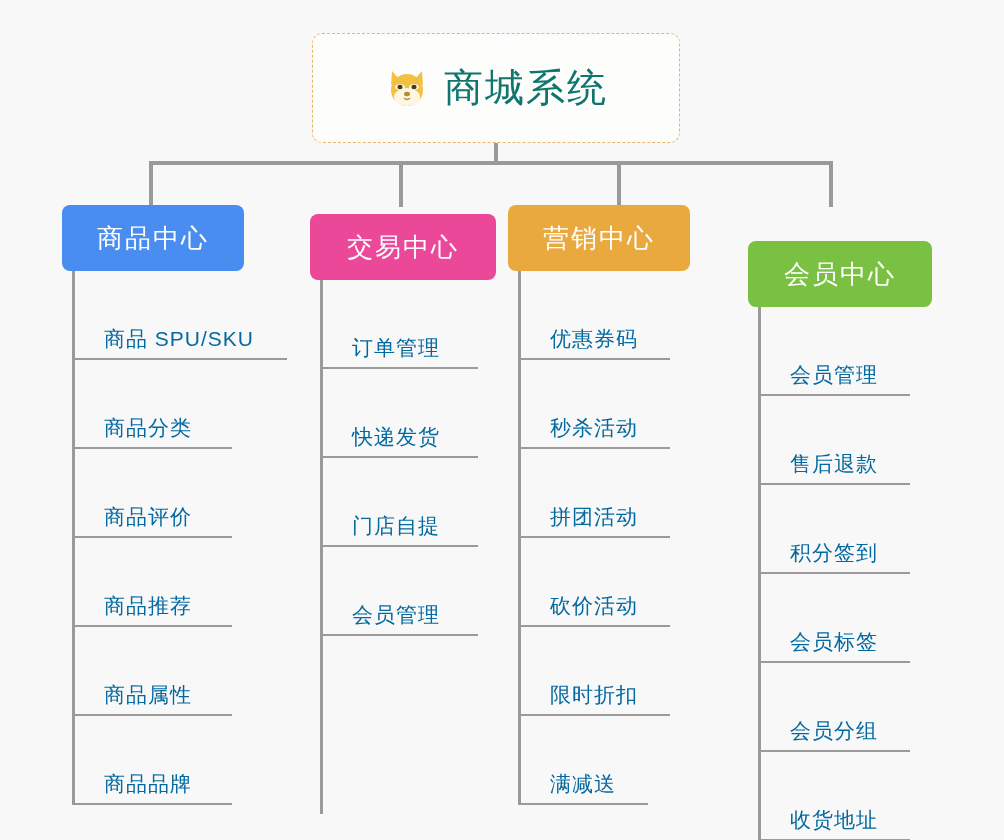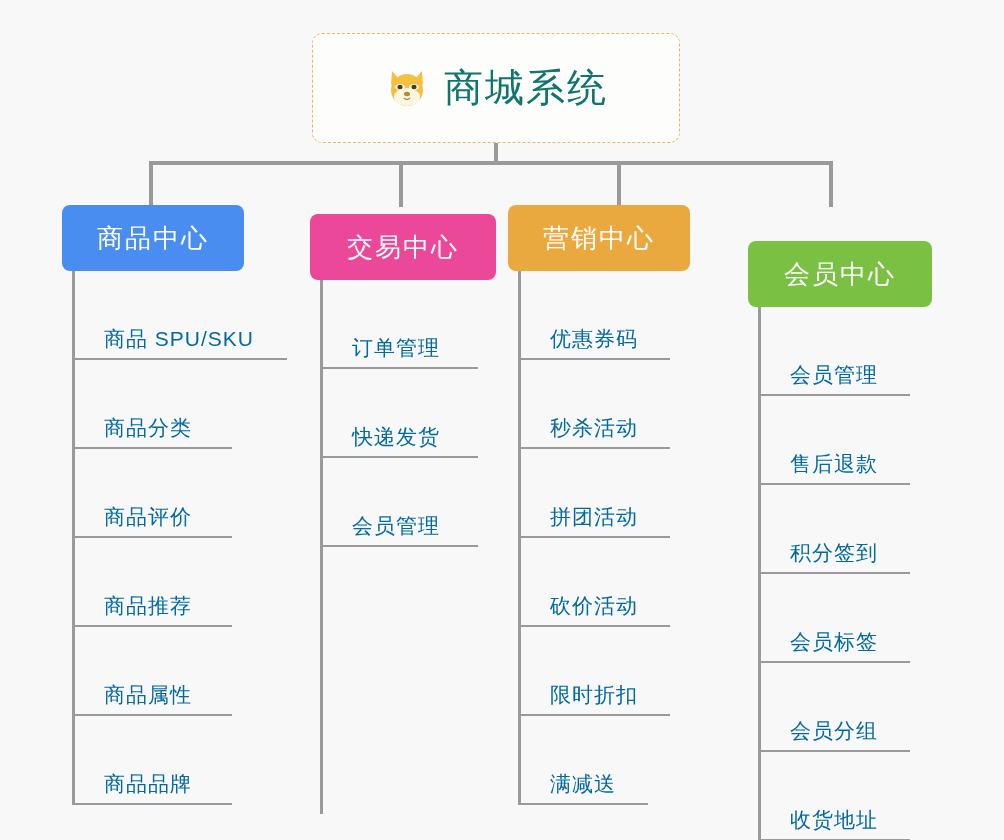--- a/index.html
+++ b/index.html
@@ -193,20 +193,24 @@
       <div class="leaf-trunk" style="height:534px;"></div>
       <div class="leaf-item">
         <span class="leaf-label">订单管理</span>
         <span class="leaf-rule" style="width:158px;"></span>
       </div>
       <div class="leaf-item">
         <span class="leaf-label">快递发货</span>
         <span class="leaf-rule" style="width:158px;"></span>
       </div>
       <div class="leaf-item">
+        <span class="leaf-label">门店自提</span>
+        <span class="leaf-rule" style="width:158px;"></span>
+      </div>
+      <div class="leaf-item">
         <span class="leaf-label">会员管理</span>
         <span class="leaf-rule" style="width:158px;"></span>
       </div>
     </div>
   </div>
 
   <div class="column col-2">
     <div class="cat-header" style="background:#eaa93f;">
       <span>营销中心</span>
     </div>

